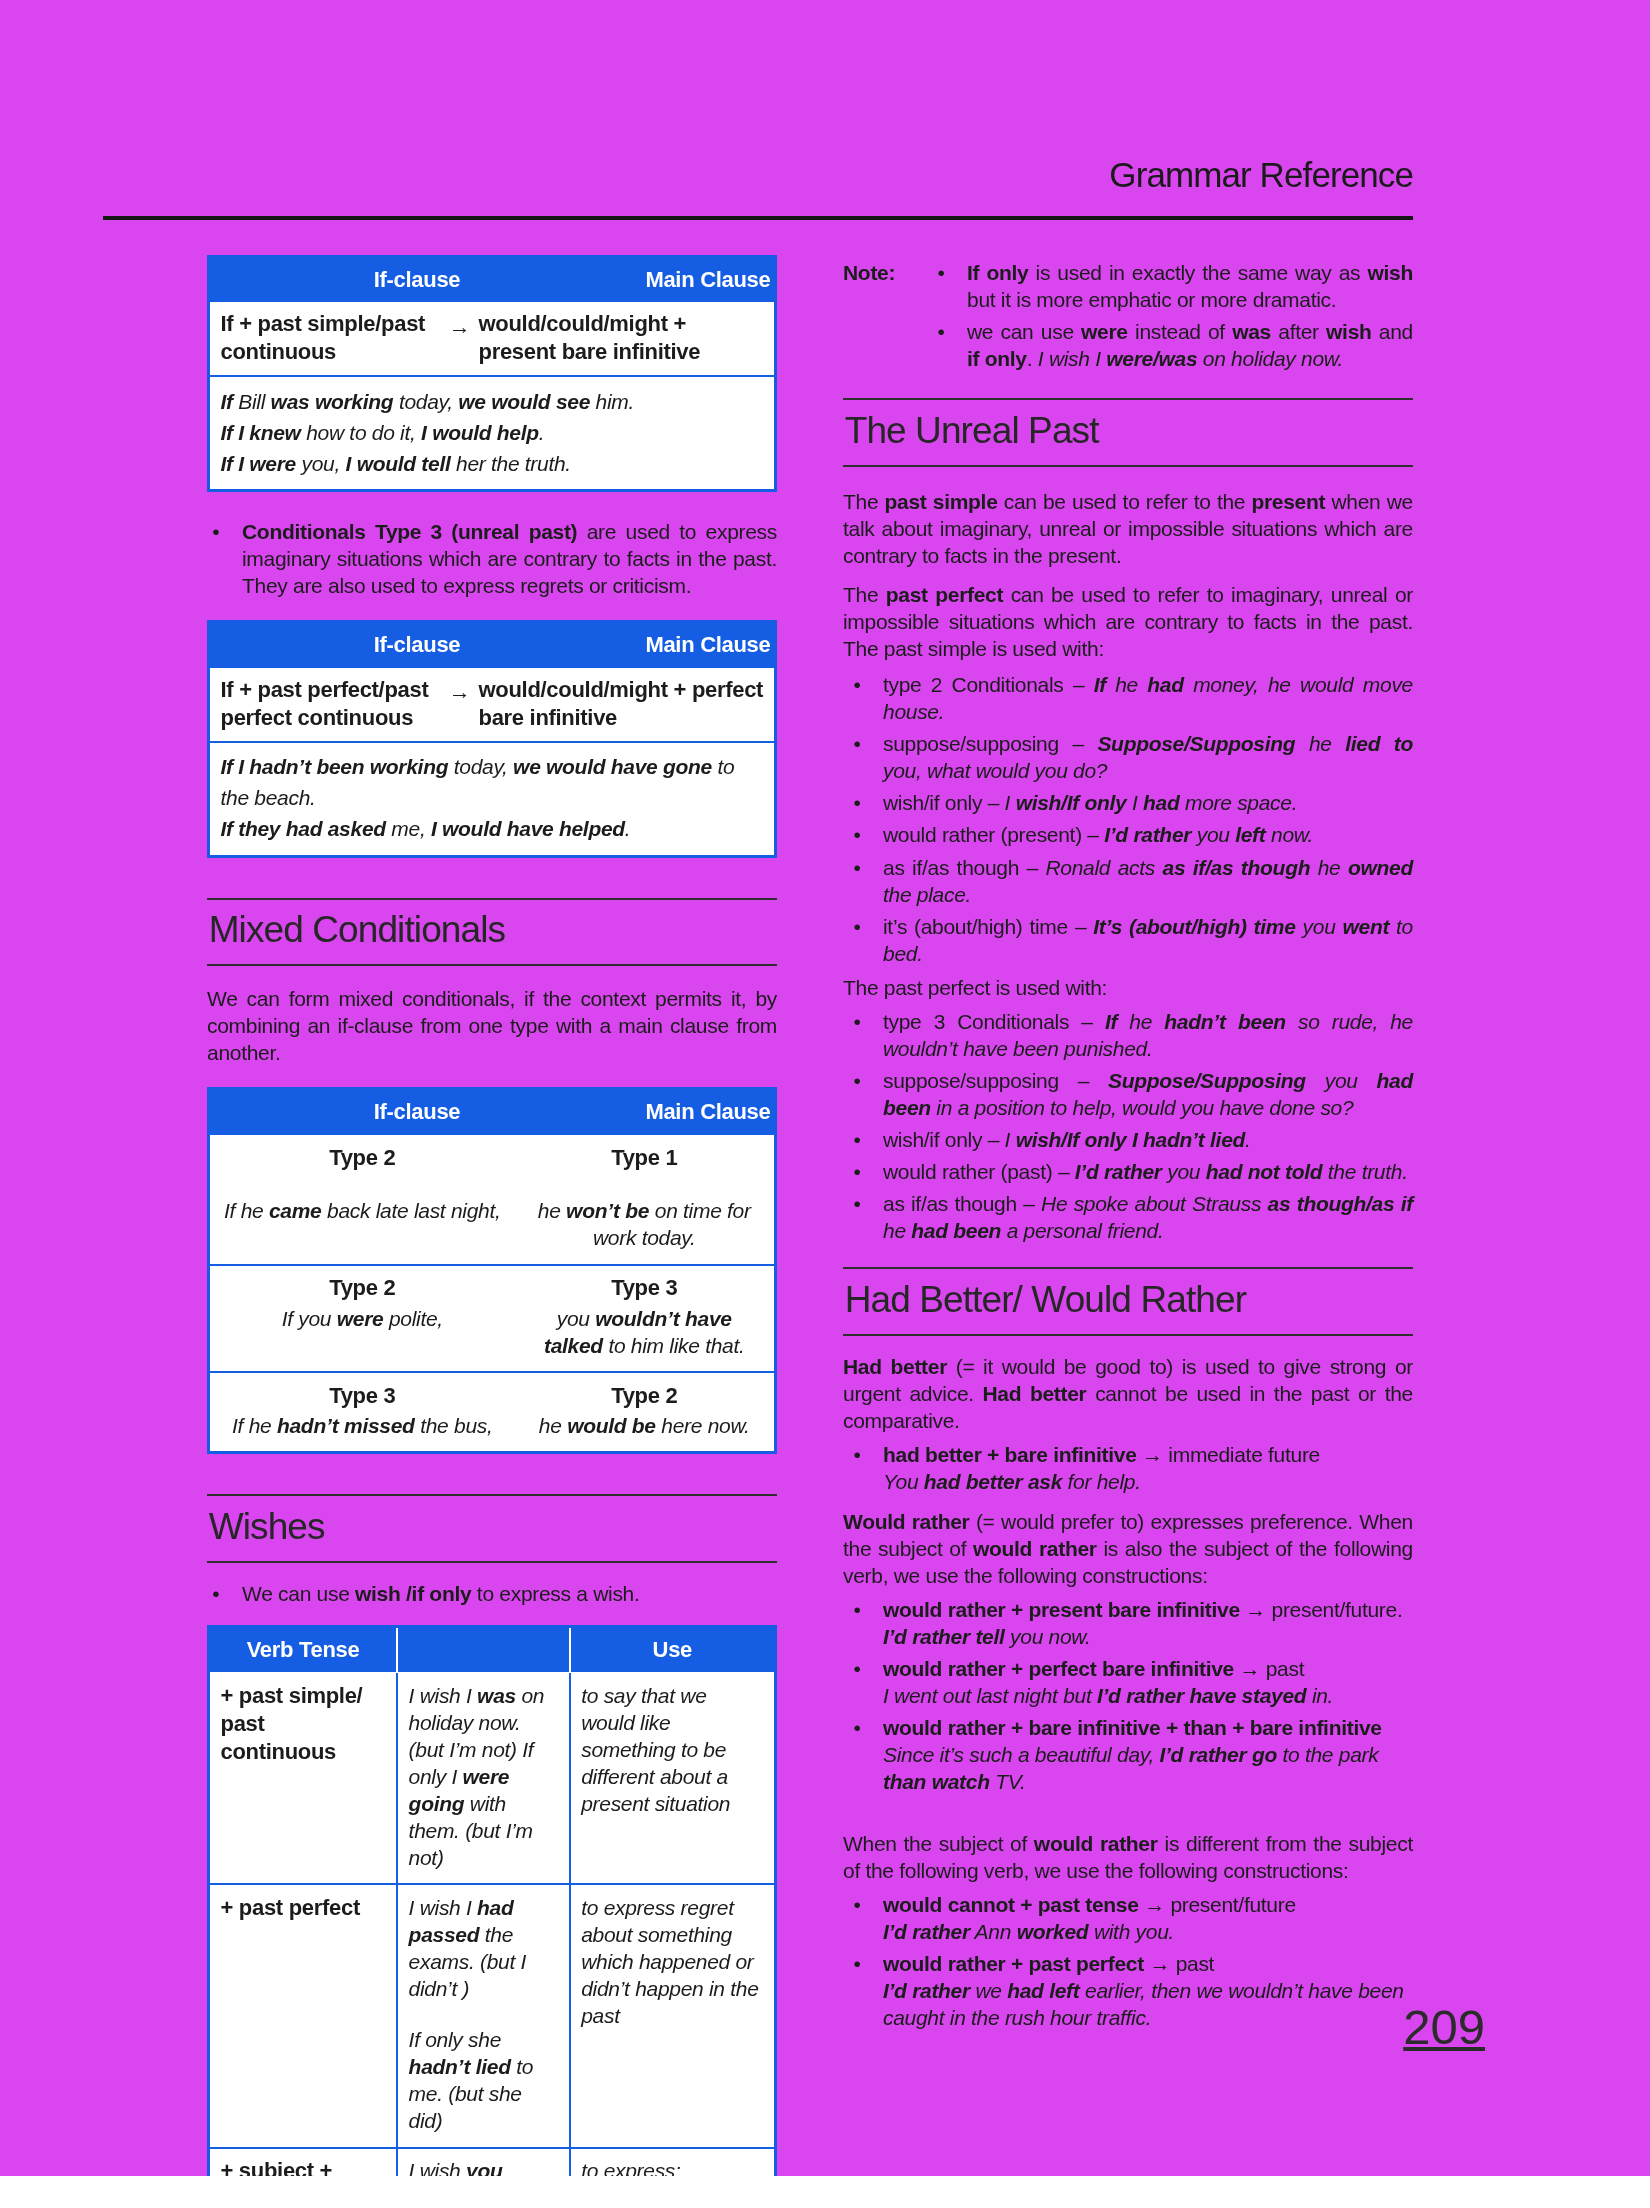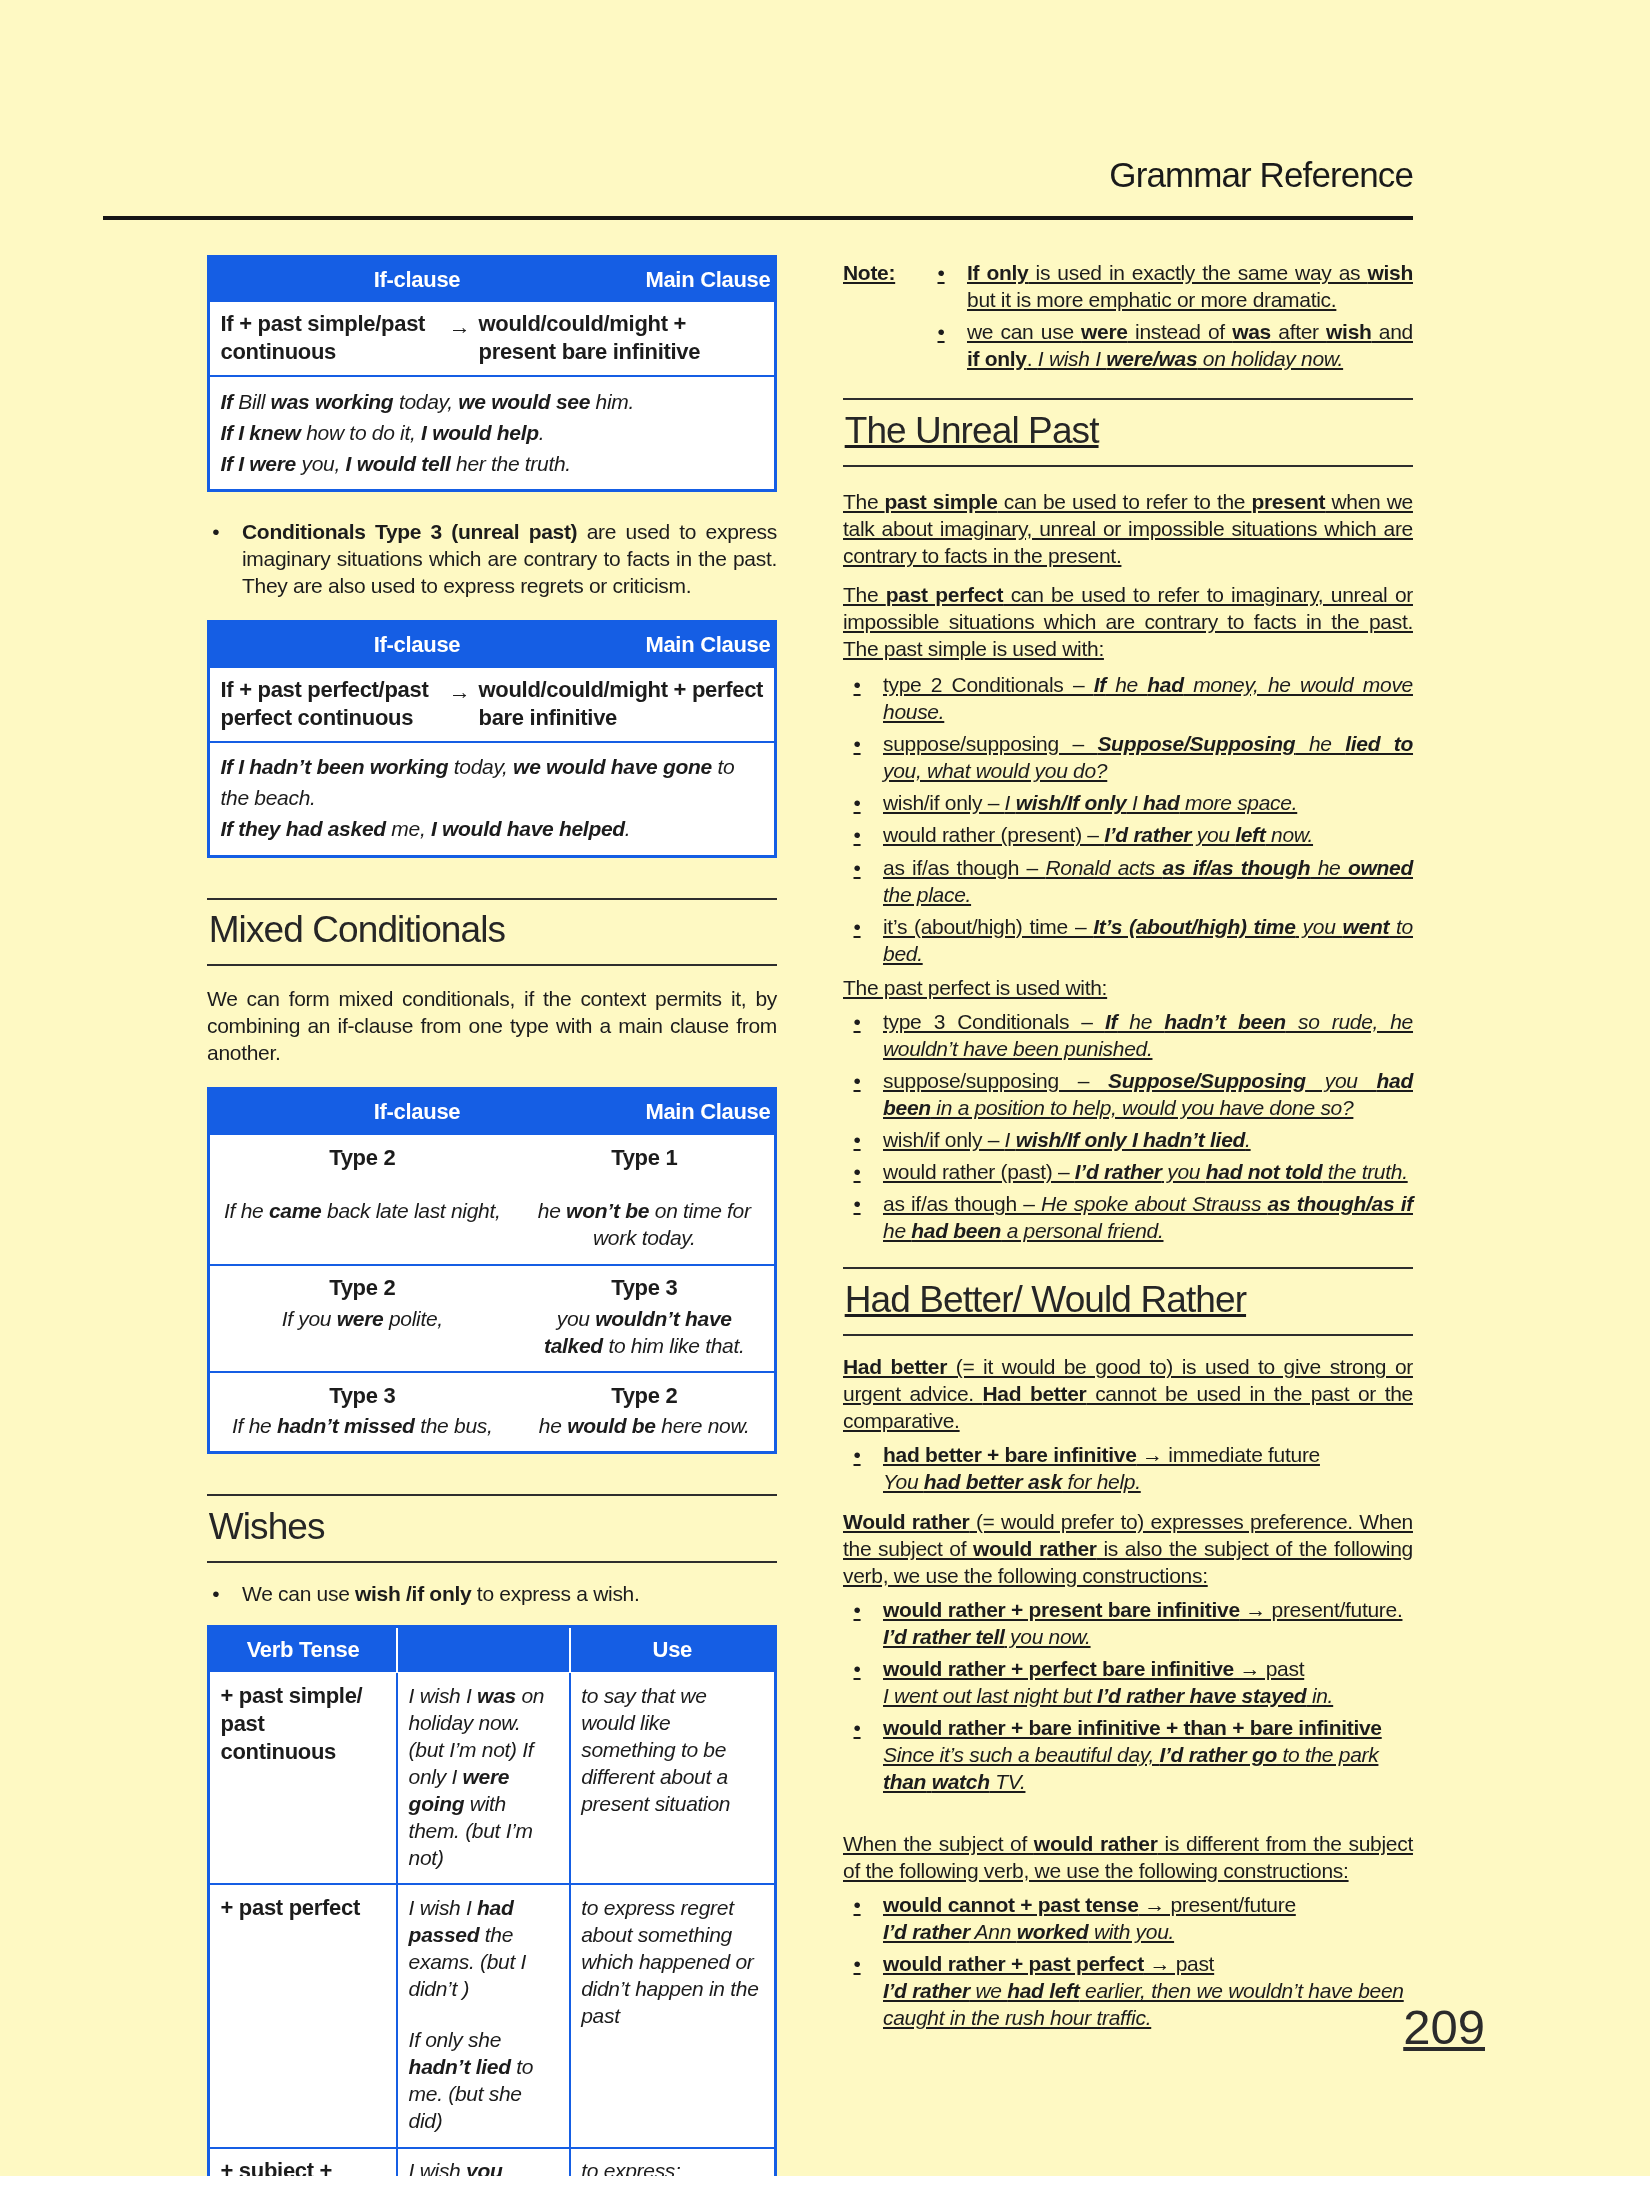--- a/index.html
+++ b/index.html
@@ -1,30 +1,30 @@
 <!DOCTYPE html>
 <html style="font-size:14px"><head>
 <meta charset="utf-8">
 <style>
   :root{ --blue:#155ee4; --rule:#2e2e2e; --ink:#1c1c1c; }
   html,body{margin:0;padding:0;background:#fff;}
-  .page{position:relative;width:1651px;height:2176px;background:#fef9c3;overflow:hidden;
+  .page{position:relative;width:1651px;height:2176px;background:#d946ef;overflow:hidden;
         font-family:"Liberation Sans","DejaVu Sans",sans-serif;color:var(--ink);
         font-size:21px;line-height:27px;letter-spacing:-0.3px;}
   .s-b{font-weight:700;}
   .s-i{font-style:italic;}
   .s-bi{font-weight:700;font-style:italic;}
 
   .header-title{position:absolute;top:155px;left:103px;width:1310px;text-align:right;
         font-size:35px;line-height:40px;font-weight:400;letter-spacing:-0.9px;color:#1a1a1a;}
   .header-rule{position:absolute;top:216px;left:103px;width:1310px;height:4.4px;background:#161616;}
 
   .col{position:absolute;top:255px;width:570px;}
   .col-left{left:207px;}
-  .col-right{left:843px;top:259px;text-decoration:underline;}
+  .col-right{left:843px;top:259px;}
 
   .sect{border-top:2.6px solid var(--rule);border-bottom:2.6px solid var(--rule);
         padding:10.5px 1.7px 14px;font-size:37px;line-height:40px;letter-spacing:-0.9px;color:#262626;}
 
   
   .tbl{border:3.5px solid var(--blue);background:#fff;}
   .thead{display:grid;background:var(--blue);color:#fff;font-weight:700;text-align:center;
          border-bottom:1.7px solid #fff;font-size:22px;}
   .thead .th{padding:7.9px 3.5px 9.6px;}
   .g2{grid-template-columns:45% 55%;text-align:right;}

